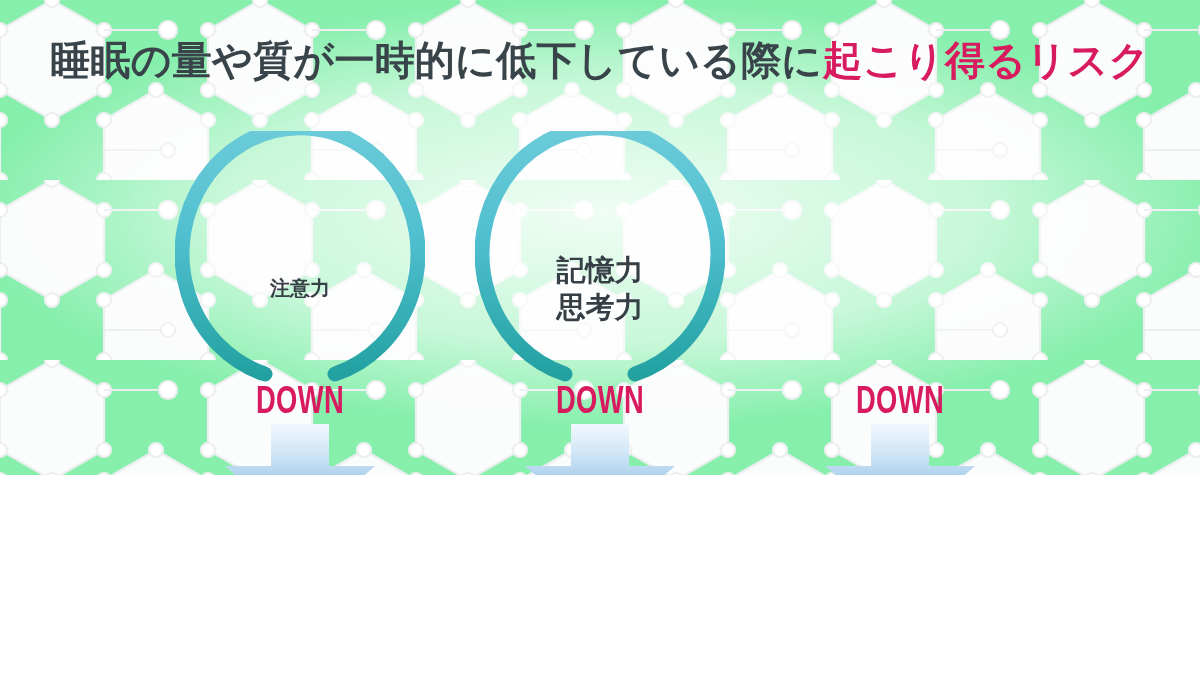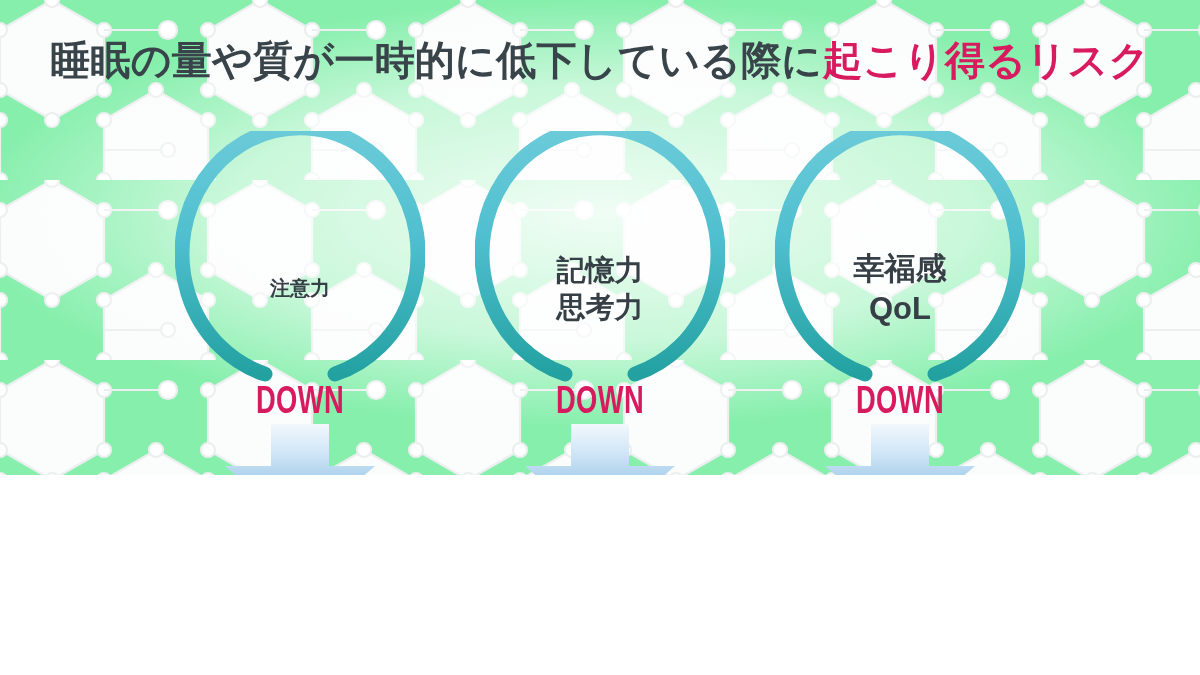--- a/index.html
+++ b/index.html
@@ -253,37 +253,20 @@
               <stop offset="70%" stop-color="#8dbfe4"></stop>
               <stop offset="100%" stop-color="#6aa9da"></stop>
             </linearGradient>
           </defs>
           <path d="M 48 0 L 106 0 L 106 42 L 152 42 L 77 107 L 2 42 L 48 42 Z" fill="url(#arrgrad2)"></path>
         </svg>
       </div>
     </div>
 
     <div class="column">
-      <div class="ring-wrap">
-        <svg class="ring-svg" viewBox="0 0 250 260">
-          <defs>
-            <linearGradient id="ringgrad3" x1="0" y1="0" x2="0" y2="1">
-              <stop offset="0%" stop-color="#6ccbd9"></stop>
-              <stop offset="45%" stop-color="#4fbfcf"></stop>
-              <stop offset="100%" stop-color="#23a1a1"></stop>
-            </linearGradient>
-          </defs>
-          <path d="M 160 243
-                   A 118 126 0 1 0 90 243" fill="none" stroke="url(#ringgrad3)" stroke-width="15" stroke-linecap="round"></path>
-        </svg>
-        <div class="ring-label two-line">
-          <span>幸福感</span>
-          <span>QoL</span>
-        </div>
-      </div>
       <div class="down-word">DOWN</div>
       <div class="arrow-wrap">
         <svg viewBox="0 0 154 108">
           <defs>
             <linearGradient id="arrgrad3" x1="0" y1="0" x2="0" y2="1">
               <stop offset="0%" stop-color="#f2f8fd"></stop>
               <stop offset="28%" stop-color="#cfe5f6"></stop>
               <stop offset="70%" stop-color="#8dbfe4"></stop>
               <stop offset="100%" stop-color="#6aa9da"></stop>
             </linearGradient>

